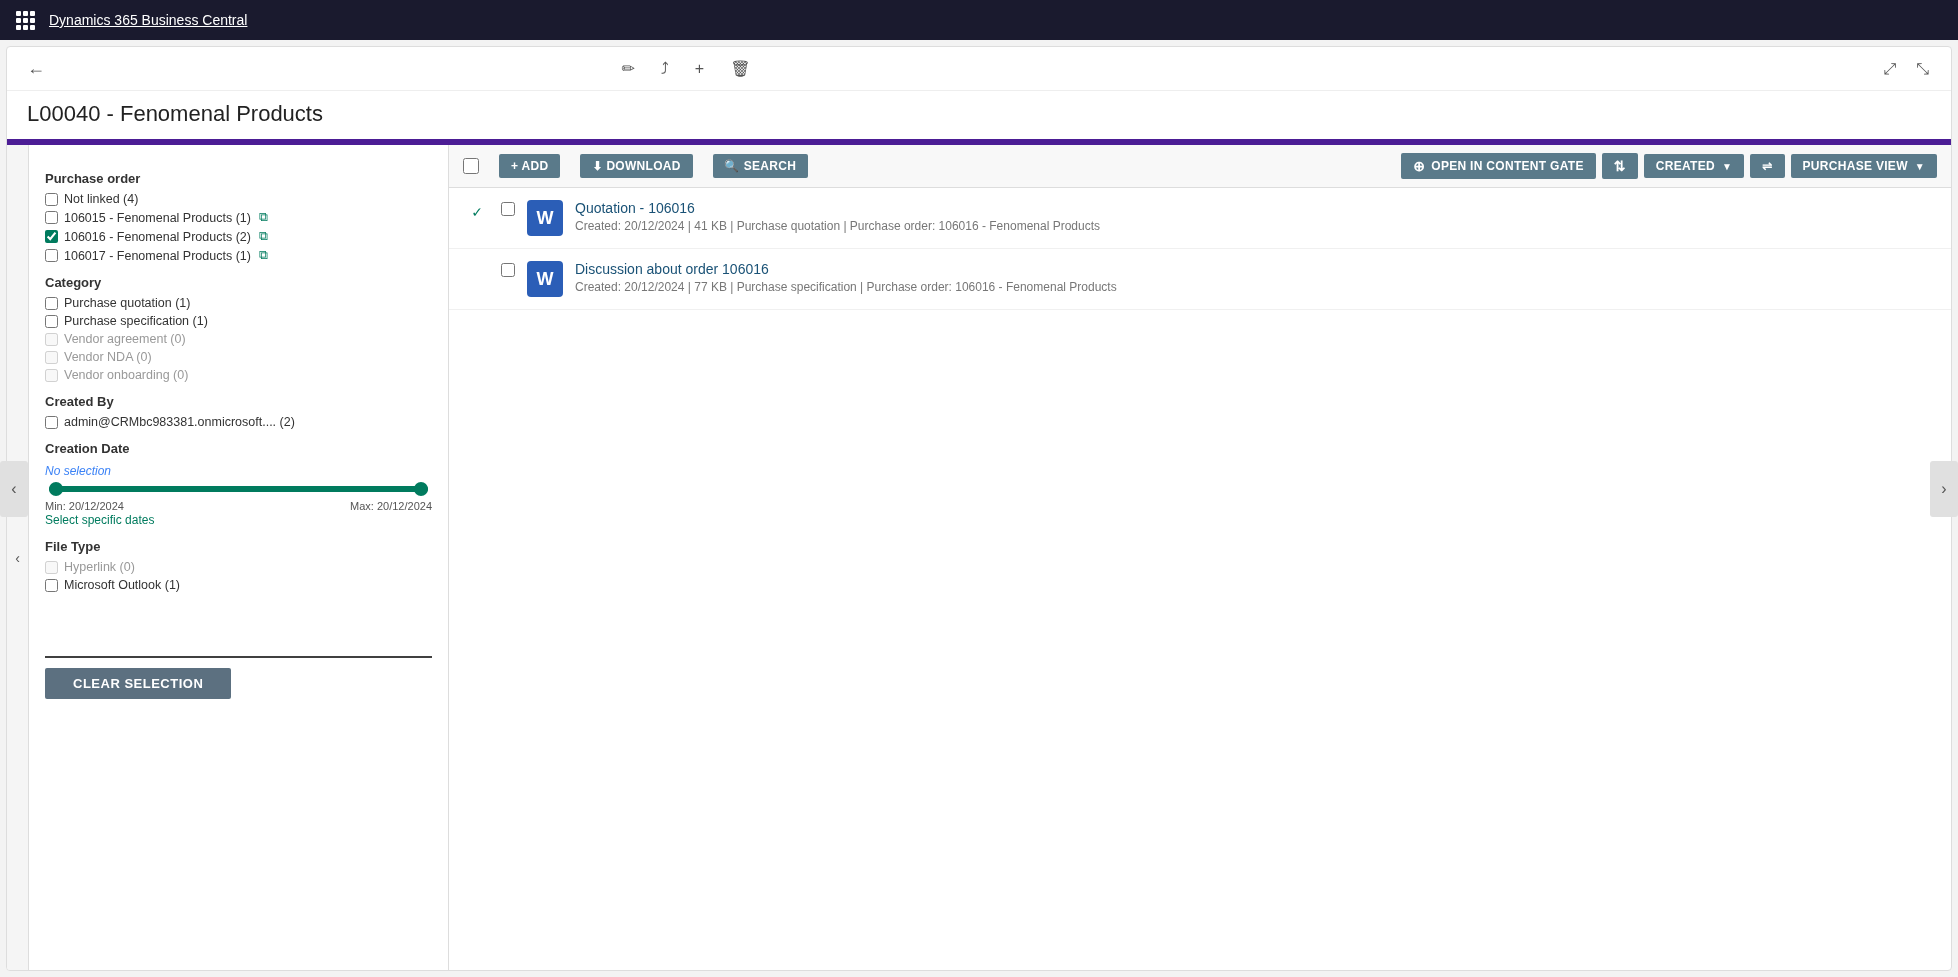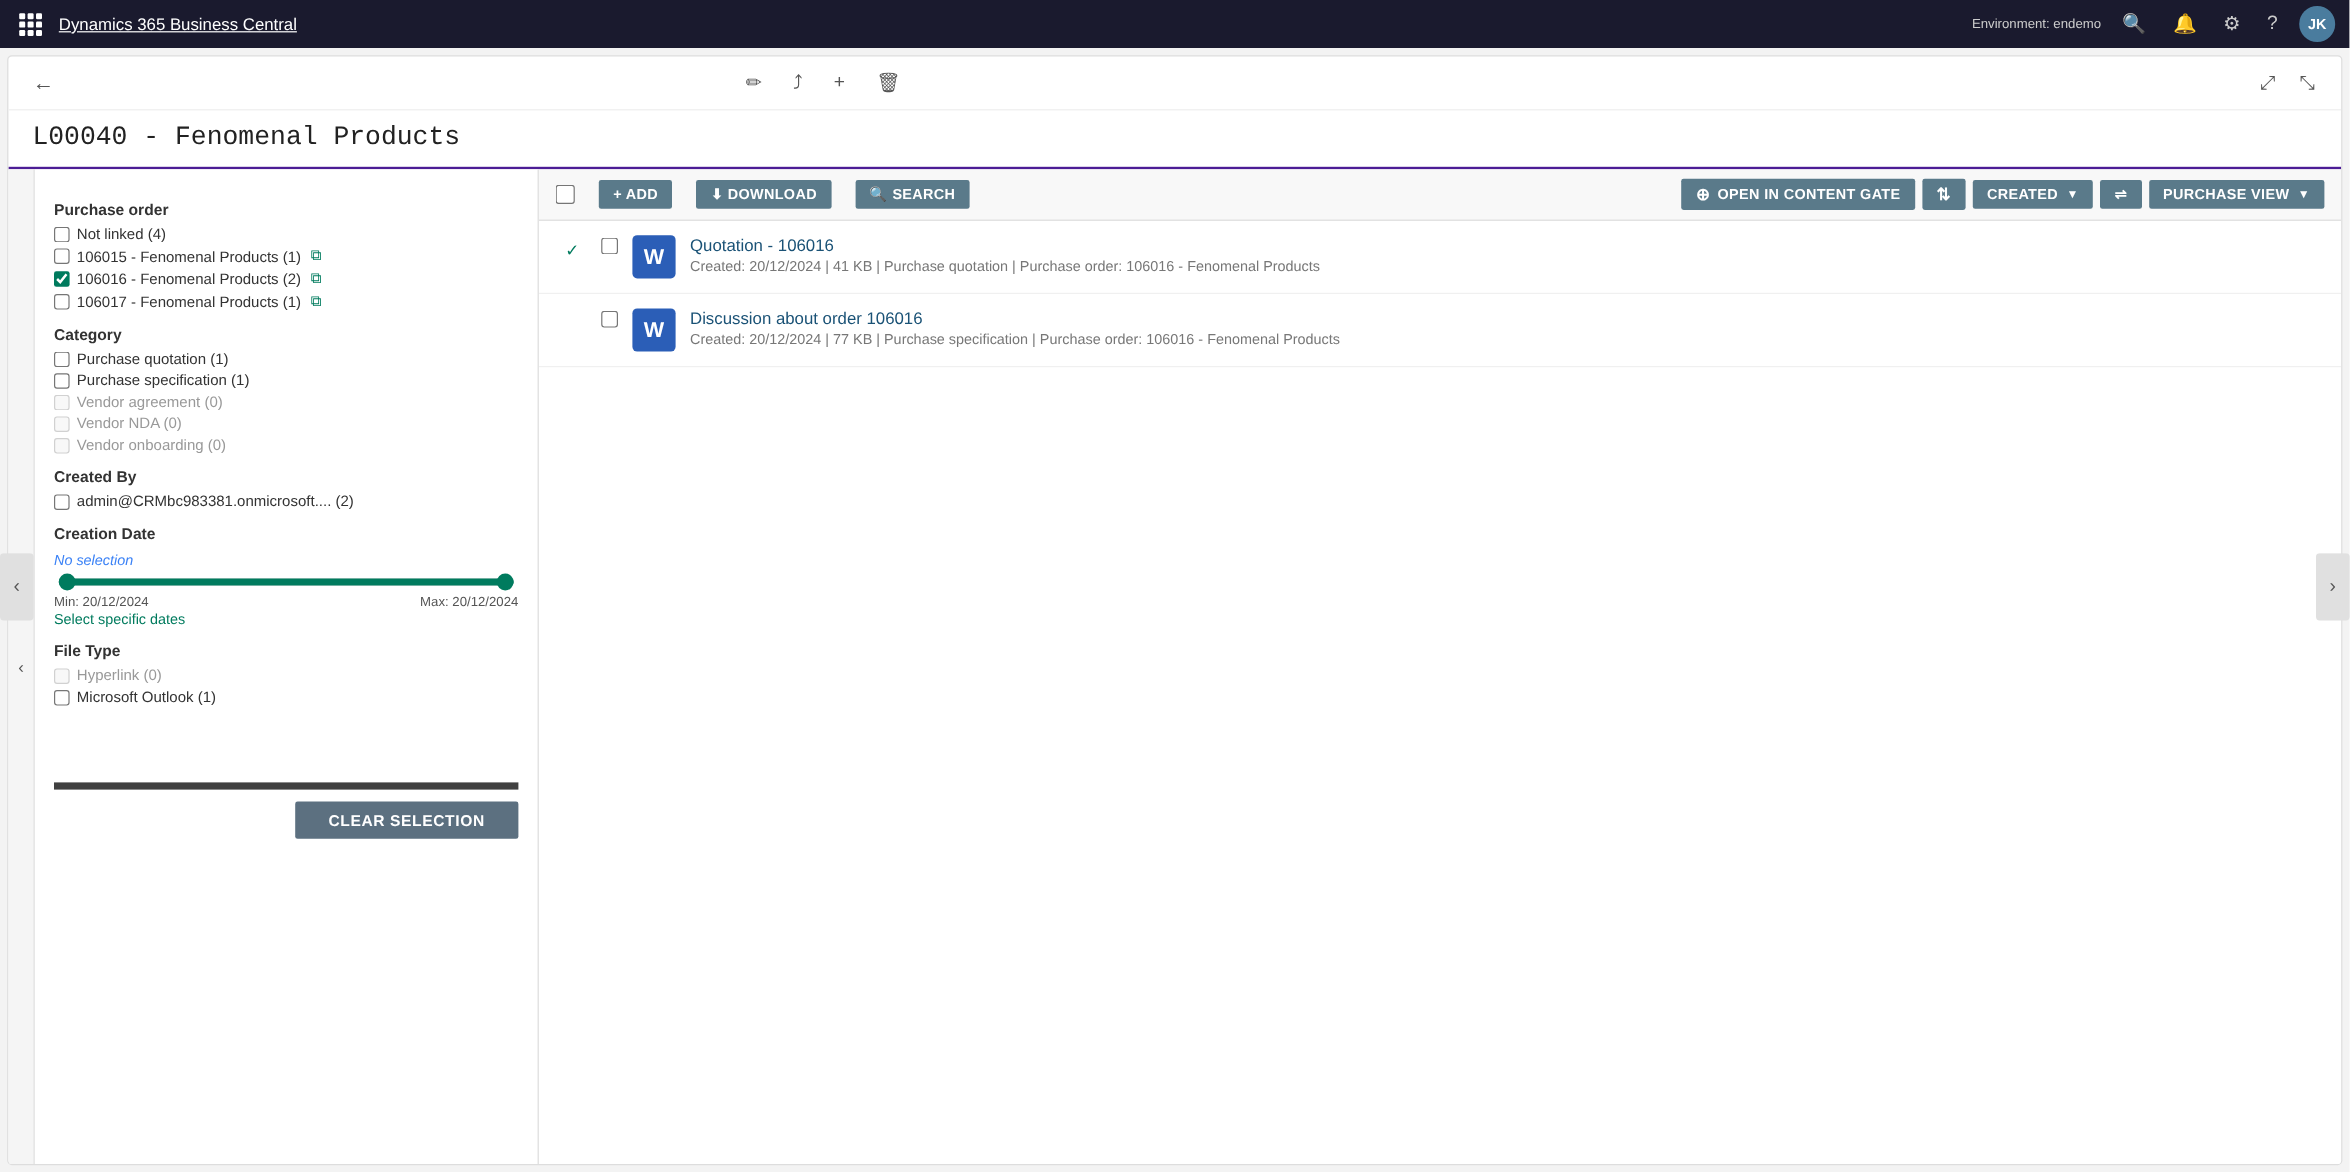--- a/index.html
+++ b/index.html
@@ -46,22 +46,21 @@
       position: relative;
     }
     .back-btn { background: none; border: none; cursor: pointer; font-size: 18px; color: #555; padding: 2px 4px; }
     .toolbar-actions { display: flex; gap: 14px; margin: 0 auto; }
     .toolbar-icon-btn { background: none; border: none; cursor: pointer; color: #555; font-size: 16px; padding: 4px 6px; }
     .page-expand-btns { display: flex; gap: 8px; margin-left: auto; }
 
     
     .page-title-row {
       padding: 10px 20px 12px;
-      border-bottom: 2px solid #4c1d95;
-      font-family: Liberation Mono, monospace;
+      border-bottom: 6px solid #4c1d95;
     }
     .page-title { font-size: 22px; font-weight: 400; color: #222; }
 
     
     .content-area {
       display: flex;
       flex: 1;
       overflow: hidden;
     }
 
@@ -106,23 +105,23 @@
     .range-thumb { position: absolute; width: 14px; height: 14px; background: #007b5e; border-radius: 50%; top: -4px; cursor: pointer; }
     .range-thumb.left { left: 0; }
     .range-thumb.right { right: 0; }
     .slider-labels { display: flex; justify-content: space-between; font-size: 11px; color: #555; margin-top: 2px; }
 
     .sidebar-bottom-btn {
       position: sticky;
       bottom: 0;
       background: #fff;
       padding: 10px 0;
-      border-top: 6px solid #404040;
-      display: flex;
-      justify-content: flex-end;
+      border-top: 2px solid #404040;
+      display: flex;
+      justify-content: flex-start;
     }
     .clear-btn {
       background: #5c7080;
       color: #fff;
       border: none;
       padding: 8px 28px;
       font-size: 13px;
       font-weight: 600;
       letter-spacing: 0.5px;
       cursor: pointer;
@@ -248,31 +247,20 @@
           <span></span>
         <span></span>
           <span></span>
           <span></span>
         <span></span>
           <span></span>
           <span></span>
       </div>
     </button>
     <span class="nav-title">Dynamics 365 Business Central</span>
-  </div>
-  <div class="top-nav-right">
-    <div class="env-info">
-      <span>Environment:</span>
-      <span>endemo</span>
-    </div>
-    <button class="nav-icon-btn">🔍</button>
-    <button class="nav-icon-btn">🔔</button>
-    <button class="nav-icon-btn">⚙</button>
-    <button class="nav-icon-btn">?</button>
-    <div class="avatar">JK</div>
   </div>
 </div>
 
 <div class="main-container">
 
   <div class="page-toolbar">
     <button class="back-btn">←</button>
     <div class="toolbar-actions">
       <button class="toolbar-icon-btn" title="Edit">✏</button>
       <button class="toolbar-icon-btn" title="Share">⤴</button>

